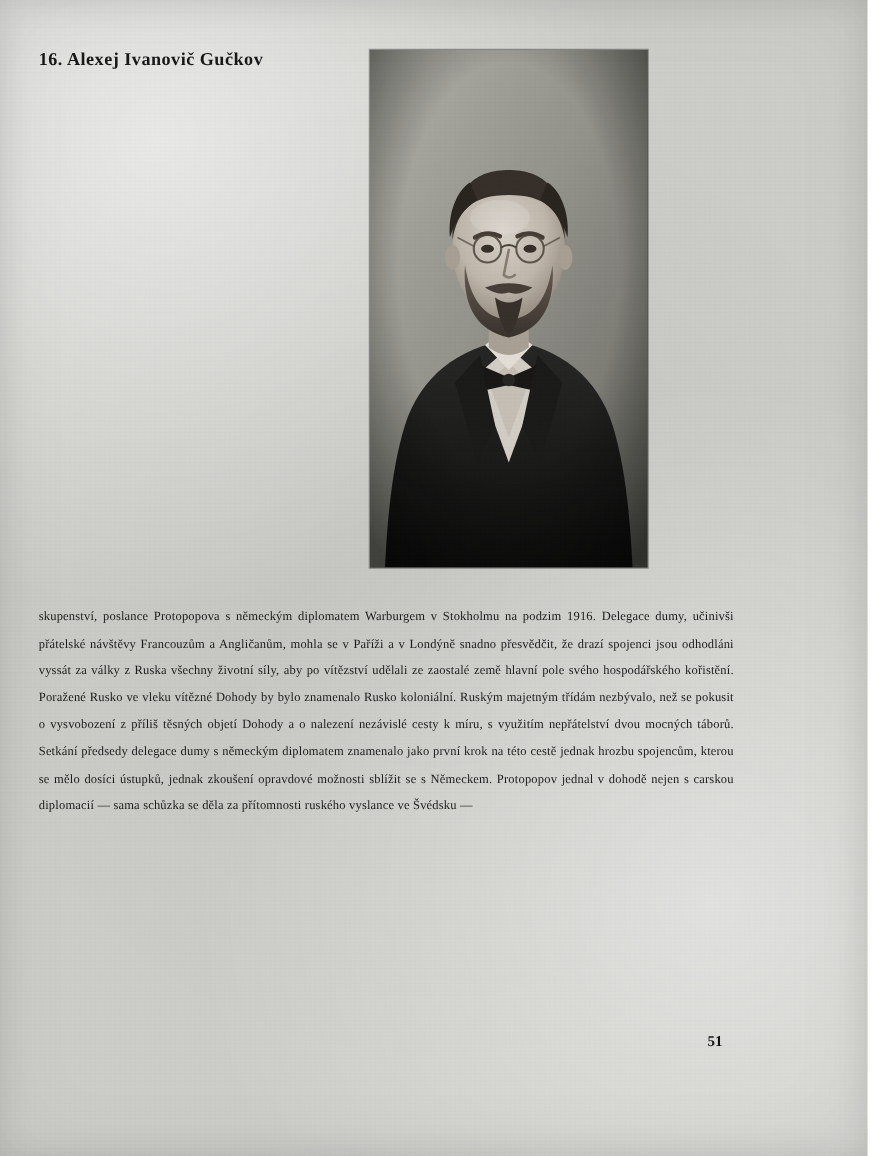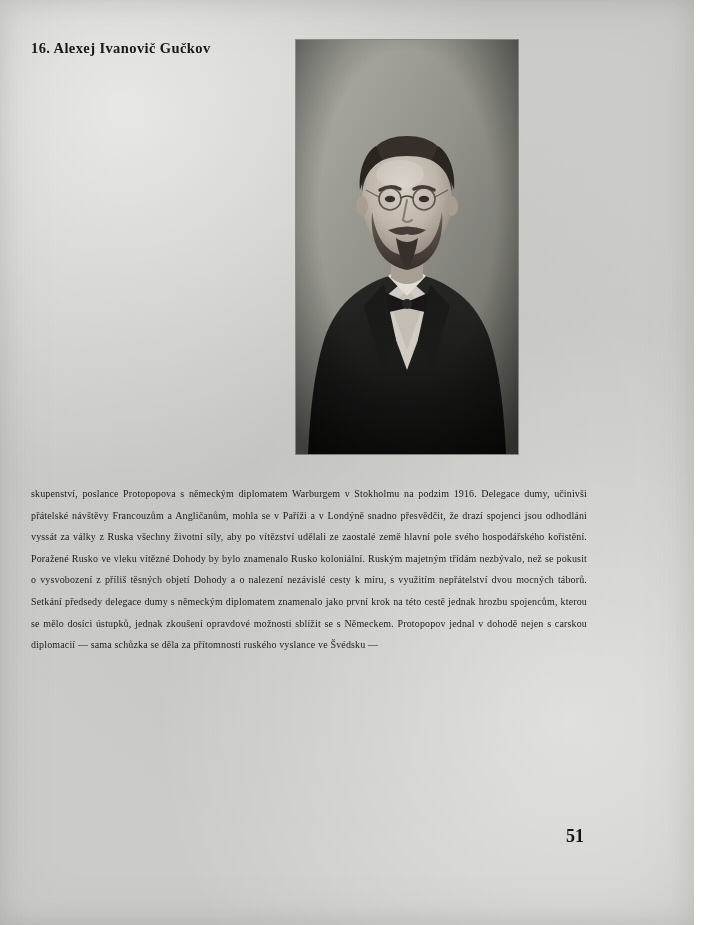--- a/index.html
+++ b/index.html
@@ -83,21 +83,21 @@
   .body-text p {
     margin: 0;
   }
 
   .page-number {
     position: absolute;
     left: 566px;
     top: 826px;
     font-family: "Liberation Serif", serif;
     font-weight: bold;
-    font-size: 18px;
+    font-size: 12px;
     color: #141414;
   }
 
   
   .edge {
     position: absolute;
     inset: 0;
     pointer-events: none;
     box-shadow:
       inset 0 0 26px rgba(0,0,0,0.10),

